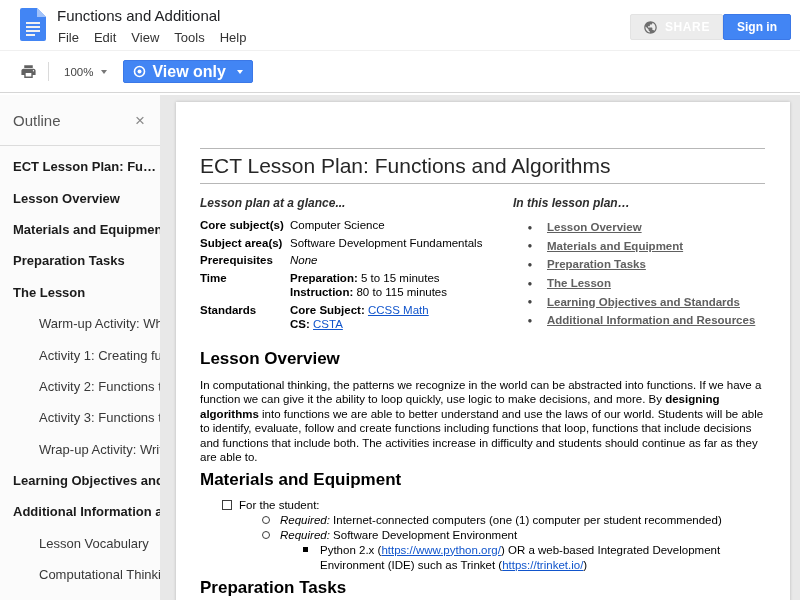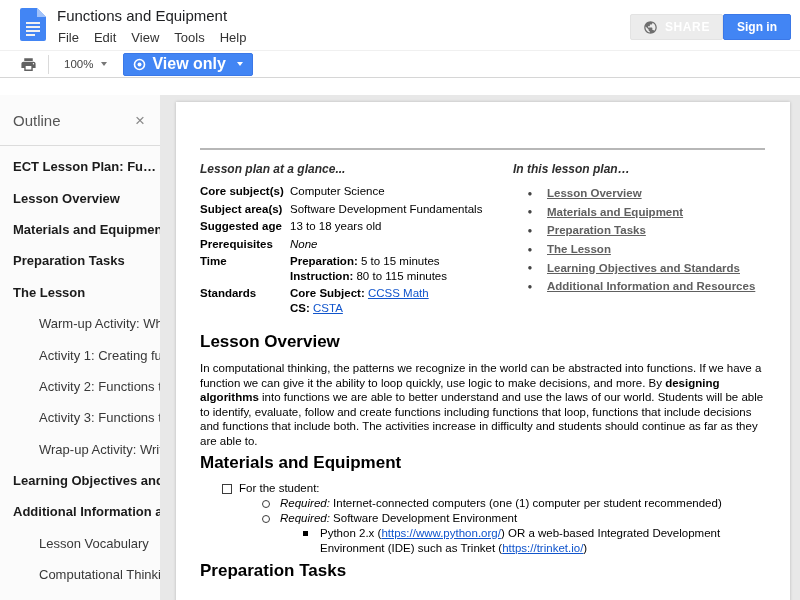--- a/index.html
+++ b/index.html
@@ -14,21 +14,21 @@
   .menubar { position:absolute; left:56px; top:29px; font-size:13px; color:#333; }
   .menu-item { display:inline-block; margin-right:11px; padding:1px 2px; cursor:pointer; }
   .hdr-actions { position:absolute; right:9px; top:14px; height:26px; display:flex; gap:0; }
   .share-btn { display:flex; align-items:center; gap:7px; background:#ececec; border:1px solid #e3e3e3;
                border-radius:2px; padding:0 12px; color:#fff; font-weight:bold; font-size:12px;
                letter-spacing:.6px; cursor:default; }
   .signin-btn { background:#4285f4; border:1px solid #3b78e7; border-radius:2px; padding:0 13px;
                 color:#fff; font-weight:bold; font-size:12px; cursor:pointer; }
 
   
-  .toolbar { position:absolute; top:50px; left:0; width:800px; height:28px; background:#fff;
+  .toolbar { position:absolute; top:50px; left:0; width:800px; height:43px; background:#fff;
              border-top:1px solid #f0f0f0; border-bottom:1px solid #d6d6d6; display:flex; align-items:center; }
   .print-btn { margin-left:20px; background:none; border:none; display:flex; cursor:pointer; }
   .tb-sep { width:1px; height:19px; background:#dadada; margin-left:11px; }
   .zoom-ctrl { display:flex; align-items:center; gap:8px; margin-left:13px; font-size:11.5px;
                color:#444; cursor:pointer; padding:3px 2px; }
   .caret-down { width:0; height:0; border-left:3.5px solid transparent; border-right:3.5px solid transparent;
                 border-top:4px solid #777; }
   .viewonly-btn { margin-left:14px; height:23px; background:#4285f4; border:1px solid #3b78e7; border-radius:2px;
                   color:#fff; display:flex; align-items:center; gap:6px; padding:0 9px; font-size:16px;
                   font-weight:bold; cursor:pointer; }
@@ -88,21 +88,21 @@
 
   <header class="hdr">
     <svg class="docs-logo" viewBox="0 0 26 33">
       <path d="M2 0 h15 l9 9 v22 a2 2 0 0 1 -2 2 H2 a2 2 0 0 1 -2 -2 V2 a2 2 0 0 1 2 -2 z" fill="#4285f4"></path>
       <path d="M17 0 l9 9 h-9 z" fill="#a1c2fa"></path>
       <rect x="6" y="14" width="14" height="2" fill="#f1f1f1"></rect>
       <rect x="6" y="18" width="14" height="2" fill="#f1f1f1"></rect>
       <rect x="6" y="22" width="14" height="2" fill="#f1f1f1"></rect>
       <rect x="6" y="26" width="9" height="2" fill="#f1f1f1"></rect>
     </svg>
-    <div class="hdr-title">Functions and Equipment</div>
+    <div class="hdr-title">Functions and Additional</div>
     <nav class="menubar" id="menubar"><span class="menu-item">File</span><span class="menu-item">Edit</span><span class="menu-item">View</span><span class="menu-item">Tools</span><span class="menu-item">Help</span></nav>
     <div class="hdr-actions">
       <button class="share-btn">
         <svg width="15" height="15" viewBox="0 0 24 24" fill="#6e6e6e">
             <path d="M12 2C6.48 2 2 6.48 2 12s4.48 10 10 10 10-4.48 10-10S17.52 2 12 2zm-1 17.93c-3.95-.49-7-3.85-7-7.93 0-.62.08-1.21.21-1.79L9 15v1c0 1.1.9 2 2 2v1.93zm6.9-2.54c-.26-.81-1-1.39-1.9-1.39h-1v-3c0-.55-.45-1-1-1H8v-2h2c.55 0 1-.45 1-1V7h2c1.1 0 2-.9 2-2v-.41c2.93 1.19 5 4.06 5 7.41 0 2.08-.8 3.97-2.1 5.39z"></path>
           </svg>
         <span>SHARE</span>
       </button>
       <button class="signin-btn">Sign in</button>
     </div>
@@ -150,40 +150,37 @@
           <div class="o-item bold">Learning Objectives and…</div>
           <div class="o-item bold">Additional Information a…</div>
           <div class="o-item ind">Lesson Vocabulary</div>
           <div class="o-item ind">Computational Thinking…</div>
           <div class="o-item ind">Administrative Details</div>
         </div>
     </aside>
 
     <div class="page">
       <hr class="rule">
+      <h1 class="doc-title">ECT Lesson Plan: Functions and Algorithms</h1>
       <hr class="rule">
 
       <div class="cols">
         <div class="col-glance">
           <div class="ital-hd">Lesson plan at a glance...</div>
           <table class="glance-tbl">
             <tbody id="glance-rows">
                 <tr>
                   <td class="g-label">Core subject(s)</td>
                   <td class="g-value"><span>Computer Science</span></td>
                 </tr>
                 <tr>
                   <td class="g-label">Subject area(s)</td>
                   <td class="g-value"><span>Software Development Fundamentals</span></td>
                 </tr>
                 <tr>
-                  <td class="g-label">Suggested age</td>
-                  <td class="g-value"><span>13 to 18 years old</span></td>
-                </tr>
-                <tr>
                   <td class="g-label">Prerequisites</td>
                   <td class="g-value"><span class=" i">None</span></td>
                 </tr>
                 <tr>
                   <td class="g-label">Time</td>
                   <td class="g-value"><span class=" b">Preparation:</span><span> 5 to 15 minutes</span><br><span class=" b">Instruction:</span><span> 80 to 115 minutes</span></td>
                 </tr>
                 <tr>
                   <td class="g-label">Standards</td>
                   <td class="g-value"><span class=" b">Core Subject:</span><span> </span><a class="doc-link">CCSS Math</a><br><span class=" b">CS:</span><span> </span><a class="doc-link">CSTA</a></td>

